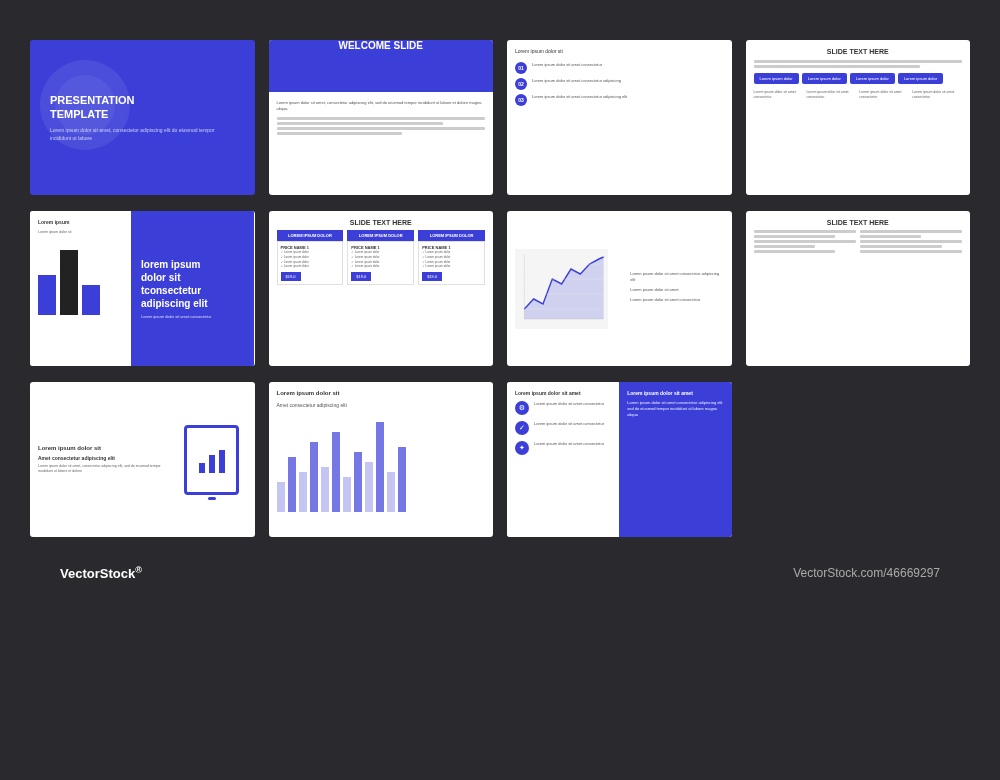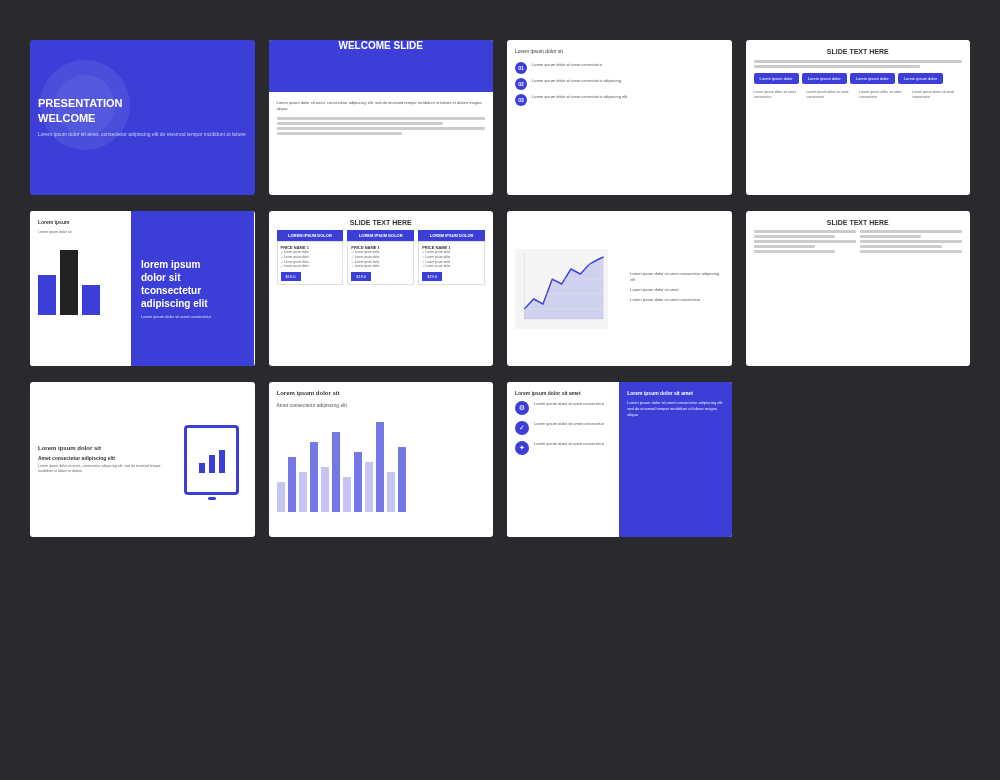--- a/index.html
+++ b/index.html
@@ -34,21 +34,21 @@
       font-size: 4px;
       color: #333;
     }
 
     
     .slide-1 {
       background: #3b3fd8;
       display: flex;
       flex-direction: column;
       justify-content: center;
-      padding: 8px;
+      padding: 20px;
       position: relative;
     }
     .slide-1 .circle-bg {
       position: absolute;
       width: 90px;
       height: 90px;
       border-radius: 50%;
       background: rgba(255,255,255,0.08);
       top: 20px;
       left: 10px;
@@ -499,21 +499,21 @@
 <body>
 
 <div class="main-container">
 
   <div class="slide-grid">
 
     <div class="slide slide-1">
       <div class="circle-bg"></div>
       <div class="circle-bg2"></div>
       <div class="title">PRESENTATION</div>
-      <div class="title">WELCOME</div>
+      <div class="title">TEMPLATE</div>
       <div class="subtitle">Lorem ipsum dolor sit amet, consectetur adipiscing elit do eiusmod tempor incididunt ut labore</div>
     </div>
 
     <div class="slide slide-2">
       <div class="top-blue">
         <div class="title">WELCOME SLIDE</div>
       </div>
       <div class="bottom-white">
         <div class="text">Lorem ipsum dolor sit amet, consectetur adipiscing elit, sed do eiusmod tempor incididunt ut labore et dolore magna aliqua.</div>
         <div class="filler-lines" style="margin-top:5px">
@@ -735,14 +735,20 @@
       </div>
       <div class="right">
         <div style="font-size:5px;font-weight:bold;color:#fff;margin-bottom:4px">Lorem ipsum dolor sit amet</div>
         <div class="text">Lorem ipsum dolor sit amet consectetur adipiscing elit sed do eiusmod tempor incididunt ut labore magna aliqua</div>
       </div>
     </div>
 
 
   </div>
 
+  <div class="bottom-bar">
+    <div class="watermark">
+      <span>VectorStock</span><span class="reg">®</span>
+    </div>
+    <div class="watermark-url">VectorStock.com/46669297</div>
+  </div>
 
 </div>
 
 </body></html>

